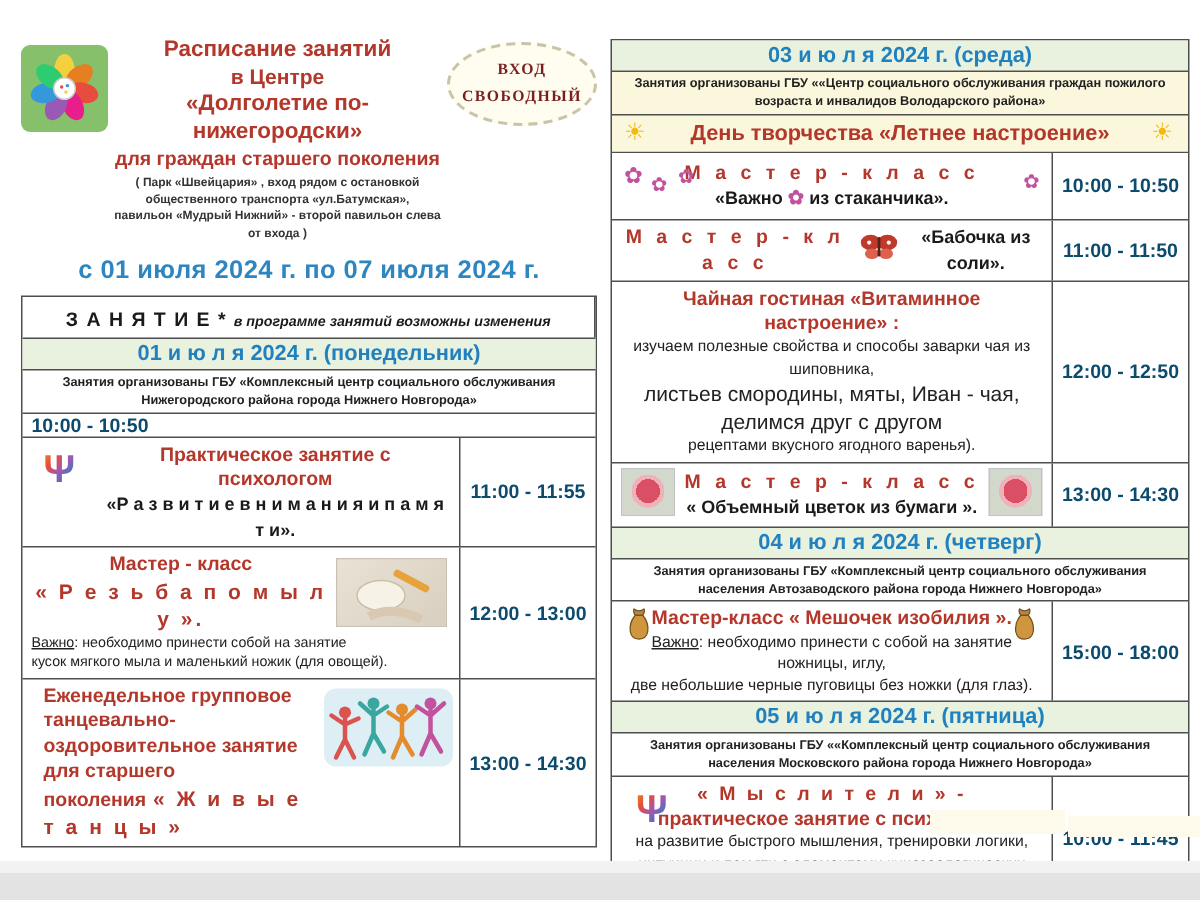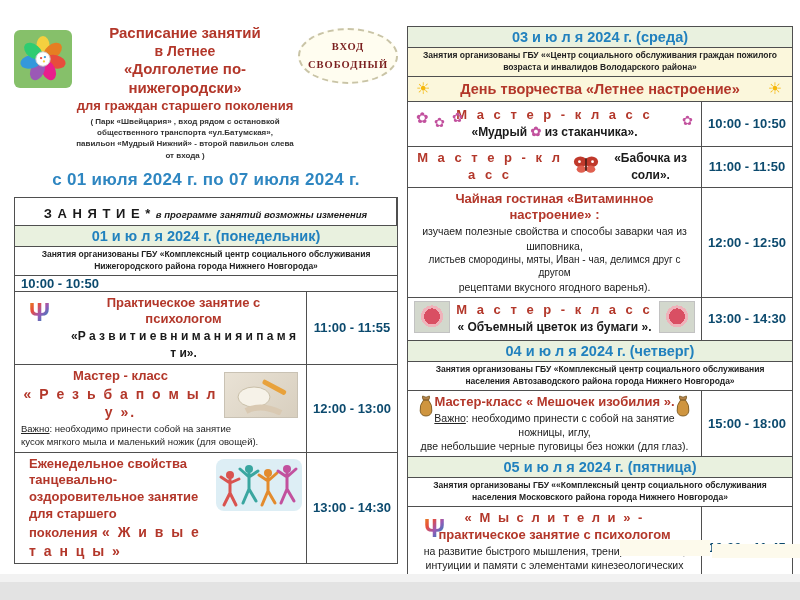--- a/index.html
+++ b/index.html
@@ -84,21 +84,21 @@
             <ellipse cx="0" cy="-13" rx="7" ry="11" fill="#2ecc71" transform="rotate(309)"></ellipse>
             <circle cx="0" cy="0" r="7.5" fill="#ffffff" stroke="#cccccc"></circle>
             <circle cx="-2" cy="-1" r="1.2" fill="#e74c3c"></circle>
               <circle cx="2" cy="-2" r="1.2" fill="#3498db"></circle>
               <circle cx="1" cy="2.5" r="1.2" fill="#f4d03f"></circle>
           </g>
         </svg>
       </div>
       <div class="hdr-mid">
         <div class="h-red h1">Расписание занятий</div>
-        <div class="h-red h2">в Летнее</div>
+        <div class="h-red h2">в Центре</div>
         <div class="h-red h3">«Долголетие по-нижегородски»</div>
         <div class="h-red h4">для граждан старшего поколения</div>
         <div class="addr">( Парк «Швейцария» , вход рядом с  остановкой общественного  транспорта «ул.Батумская»,</div>
         <div class="addr" style="margin-top:0;">павильон «Мудрый Нижний»  -   второй павильон слева от входа )</div>
       </div>
       <div class="badge">
         <span>ВХОД</span>
         <span>СВОБОДНЫЙ</span>
       </div>
     </div>
@@ -158,21 +158,21 @@
                   <path d="M14 20 L14 34 M14 24 L5 18 M14 24 L23 20 M14 34 L8 46 M14 34 L20 46" stroke="#d9534f" stroke-width="3" fill="none"></path>
                 <circle cx="33" cy="10" r="4" fill="#3aa6a0"></circle>
                   <path d="M33 14 L33 30 M33 18 L24 10 M33 18 L42 12 M33 30 L27 44 M33 30 L40 42" stroke="#3aa6a0" stroke-width="3" fill="none"></path>
                 <circle cx="52" cy="14" r="4" fill="#e38b2d"></circle>
                   <path d="M52 18 L52 32 M52 22 L43 16 M52 22 L61 14 M52 32 L46 46 M52 32 L59 44" stroke="#e38b2d" stroke-width="3" fill="none"></path>
                 <circle cx="71" cy="10" r="4" fill="#c2519e"></circle>
                   <path d="M71 14 L71 30 M71 18 L62 12 M71 18 L80 10 M71 30 L65 44 M71 30 L78 42" stroke="#c2519e" stroke-width="3" fill="none"></path>
               </g>
             </svg>
           </span>
-          <div class="rt fs13 ta-l" style="padding-right:92px;padding-left:8px;">Еженедельное свойства танцевально-</div>
+          <div class="rt fs13 ta-l" style="padding-right:92px;padding-left:8px;">Еженедельное групповое танцевально-</div>
           <div class="rt fs13 ta-l" style="padding-right:92px;padding-left:8px;">оздоровительное  занятие  для старшего</div>
           <div class="ta-l" style="padding-right:92px;padding-left:8px;">
             <span class="rt fs13">поколения</span>
             <span class="rt fs14 ls2">« Ж и в ы е  т а н ц ы »</span>
           </div>
 
         </div>
         <div class="atime">13:00 - 14:30</div>
       </div>
 
@@ -192,21 +192,21 @@
       </div>
 
       <div class="arow">
         <div class="amain" style="min-height:38px;display:flex;flex-direction:column;justify-content:center;">
           <span class="abs flower-glyph" style="left:8px;top:8px;font-size:15px;">✿</span>
           <span class="abs flower-glyph" style="left:26px;top:14px;">✿</span>
           <span class="abs flower-glyph" style="left:44px;top:9px;">✿</span>
           <span class="abs flower-glyph" style="right:8px;top:12px;">✿</span>
           <div class="rt fs13 ls3">М а с т е р - к л а с с</div>
           <div class="bt">
-            <span>«Мудрый</span>
+            <span>«Важно</span>
             <span class="flower-glyph">✿</span>
             <span>из стаканчика».</span>
           </div>
         </div>
         <div class="atime">10:00 - 10:50</div>
       </div>
 
       <div class="arow">
         <div class="amain" style="min-height:28px;display:flex;align-items:center;justify-content:center;gap:6px;">
           <span class="rt fs13 ls3">М а с т е р - к л а с с</span>
@@ -223,21 +223,21 @@
           </span>
           <span class="bt">«Бабочка из соли».</span>
         </div>
         <div class="atime">11:00 - 11:50</div>
       </div>
 
       <div class="arow">
         <div class="amain" style="min-height:56px;">
           <div class="rt fs13">Чайная гостиная «Витаминное настроение» :</div>
           <div class="nt" style="font-size:10.5px;">изучаем полезные свойства и способы заварки чая из шиповника,</div>
-          <div class="nt" style="font-size:10px;">листьев смородины, мяты, Иван - чая, делимся друг с  другом</div>
+          <div class="nt" style="font-size:14px;">листьев смородины, мяты, Иван - чая, делимся друг с  другом</div>
           <div class="nt" style="font-size:10.5px;">рецептами вкусного ягодного варенья).</div>
         </div>
         <div class="atime">12:00 - 12:50</div>
       </div>
 
       <div class="arow">
         <div class="amain" style="min-height:36px;display:flex;flex-direction:column;justify-content:center;">
           <span class="abs photo-rose" style="left:6px;top:3px;"></span>
           <span class="abs photo-rose" style="right:6px;top:3px;"></span>
           <div class="rt fs13 ls3">М а с т е р - к л а с с</div>

